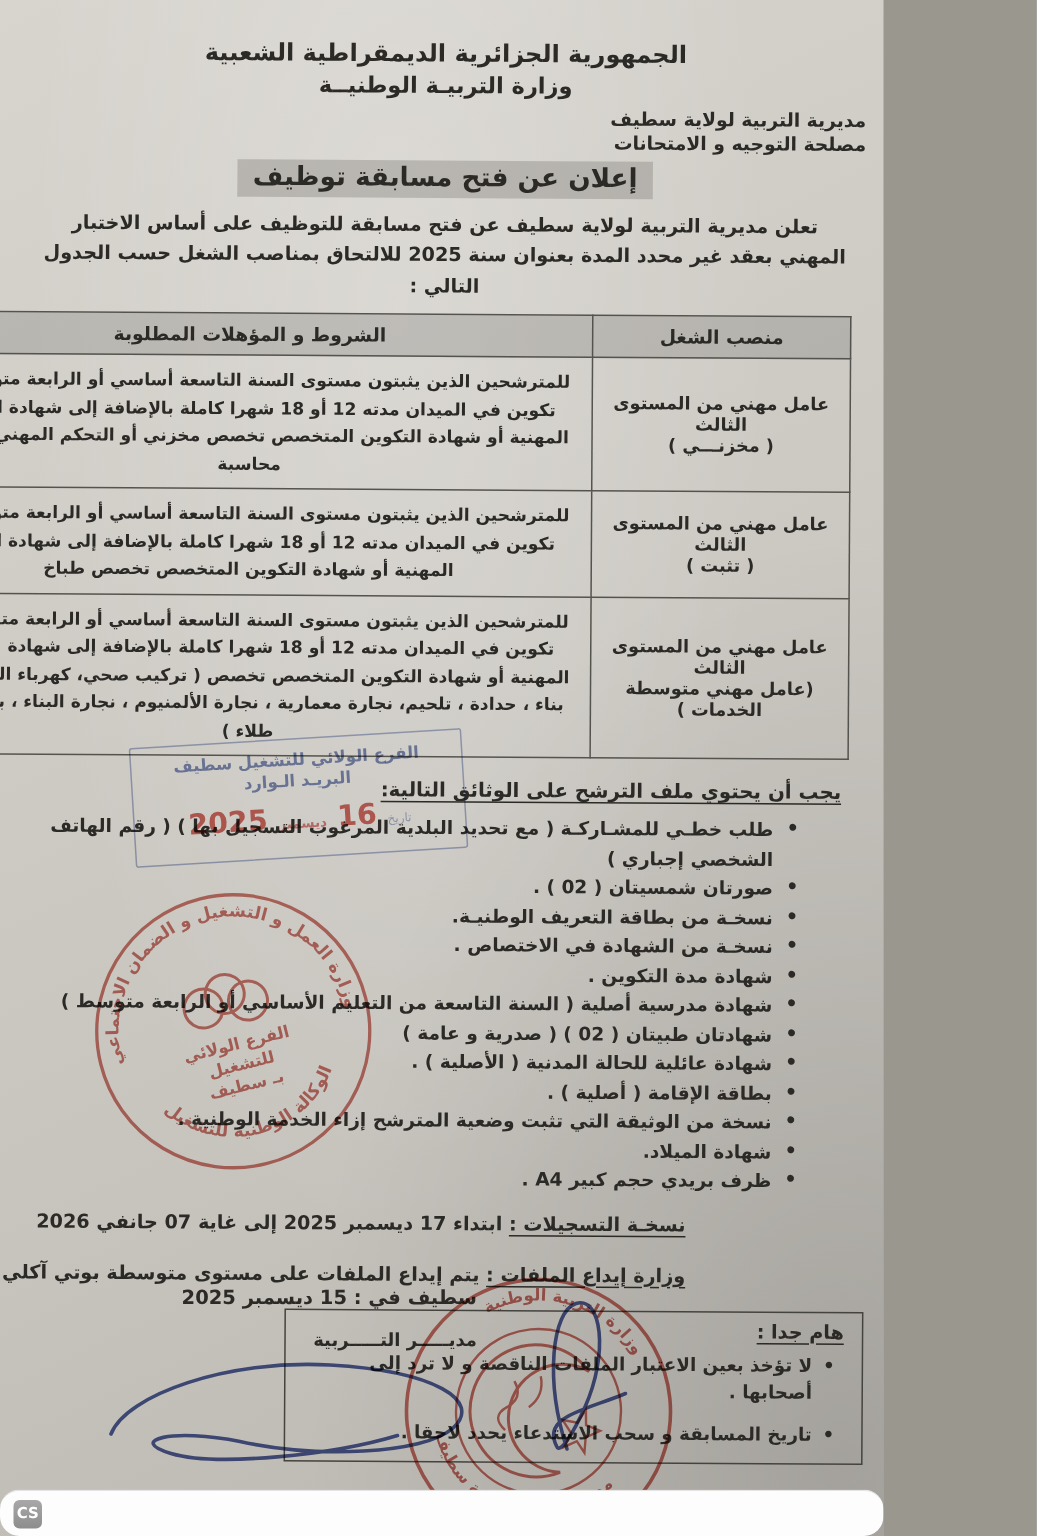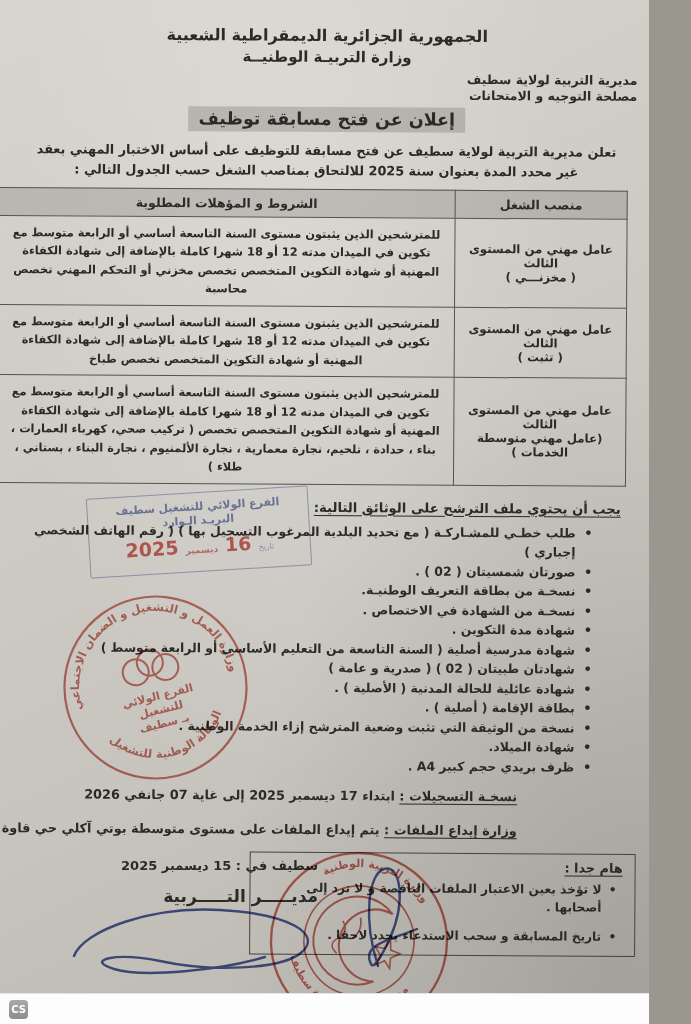--- a/index.html
+++ b/index.html
@@ -1,16 +1,16 @@
 <!DOCTYPE html>
 <html lang="ar"><head>
 <meta charset="utf-8">
 <style>
   html,body{margin:0;padding:0;background:#9a978f;}
-  .page{position:relative;width:649px;height:1024px;overflow:hidden;
+  .page{position:relative;width:589px;height:1024px;overflow:hidden;
     background:linear-gradient(155deg,#d8d5cf 0%,#cfccc6 35%,#c7c4be 65%,#b9b6b0 100%);
     font-family:"DejaVu Sans",sans-serif;color:#2b2a26;}
   .page::before{content:"";position:absolute;inset:0;pointer-events:none;
     background:radial-gradient(ellipse at 45% 20%,rgba(255,255,255,.20),rgba(0,0,0,0) 55%),
                radial-gradient(ellipse at 95% 95%,rgba(0,0,0,.12),rgba(0,0,0,0) 45%);}
   .doc{position:relative;direction:rtl;transform:rotate(.35deg);padding-top:26px;}
   .hdr-center{text-align:center;font-weight:700;}
   .hdr-republic{font-size:16px;letter-spacing:.5px;}
   .hdr-ministry{font-size:15px;margin-top:3px;}
   .hdr-right{text-align:right;padding-left:0;padding-right:14px;font-weight:700;font-size:12.5px;line-height:16px;margin-top:5px;}
@@ -32,39 +32,39 @@
   .reg-line.place{margin-top:19px;}
   .u{text-decoration:underline;text-underline-offset:3px;}
   .important-box{width:360px;margin:15px 11px 0 auto;border:1.2px solid #45433e;padding:6px 12px 10px;}
   .imp-label{font-size:12.8px;font-weight:700;}
   ul.imp-list{list-style:none;margin:5px 0 0;padding:0 6px 0 0;}
   ul.imp-list li{position:relative;font-size:12.2px;font-weight:700;line-height:1.5;padding-right:15px;}
   ul.imp-list li + li{margin-top:10px;}
   ul.imp-list li::before{content:"•";position:absolute;right:0;top:0;}
   .sign-block{position:absolute;left:48px;top:858px;width:270px;text-align:right;direction:rtl;font-weight:700;}
   .sign-date{font-size:13px;}
-  .sign-title{font-size:17px;margin-top:13px;letter-spacing:1px;}
+  .sign-title{font-size:12px;margin-top:13px;letter-spacing:1px;}
   .sign-name{font-size:15px;margin-top:39px;letter-spacing:1px;}
   .pen-signature{position:absolute;left:60px;top:860px;width:365px;height:115px;mix-blend-mode:multiply;opacity:.85;}
   .stamp-blue{position:absolute;left:88px;top:492px;width:222px;height:80px;direction:rtl;
     border:1.5px solid rgba(58,82,158,.5);border-radius:2px;transform:rotate(-3.5deg);
     color:rgba(54,76,150,.75);text-align:center;padding-top:7px;box-sizing:border-box;
     mix-blend-mode:multiply;opacity:.85;}
   .bs-l1{font-size:11px;font-weight:700;}
   .bs-l2{font-size:11px;font-weight:700;letter-spacing:3px;margin-top:1px;}
   .bs-date{margin-top:8px;display:flex;align-items:baseline;justify-content:center;gap:7px;}
   .bs-lbl{font-size:8px;opacity:.65;}
   .bs-day,.bs-year{color:rgba(196,48,38,.85);font-size:19px;font-weight:700;}
   .bs-month{color:rgba(196,48,38,.7);font-size:9px;font-weight:700;}
   .stamp-anem{position:absolute;left:58px;top:590px;width:195px;height:195px;transform:rotate(-14deg);mix-blend-mode:multiply;opacity:.8;}
   .stamp-edu{position:absolute;left:266px;top:848px;width:186px;height:186px;transform:rotate(16deg);mix-blend-mode:multiply;opacity:.85;}
   .stamp-red-stroke{stroke:#c2564b;fill:none;}
   .stamp-red-text{fill:#bf5248;font-weight:700;font-family:"DejaVu Sans",sans-serif;}
   .footer{position:absolute;left:0;bottom:0;width:100%;height:31px;background:#fdfdfd;z-index:60;
-    display:flex;align-items:center;gap:20px;padding-left:9px;box-sizing:border-box;border-top:1px solid #e4e4e4;}
+    display:flex;align-items:center;gap:20px;padding-left:9px;box-sizing:border-box;border-top:1px solid #e4e4e4;border-radius:13px;}
   .cs-icon{width:19px;height:19px;border-radius:4px;background:linear-gradient(#a8a8a8,#8d8d8d);
     color:#fff;font-size:10px;font-weight:700;display:flex;align-items:center;justify-content:center;
     font-family:"DejaVu Sans",sans-serif;}
   .cs-text{color:#a3a3a3;font-size:14px;font-family:"DejaVu Sans",sans-serif;}
 </style>
 </head>
 <body>
 
 <div class="page">
   <div class="doc">

